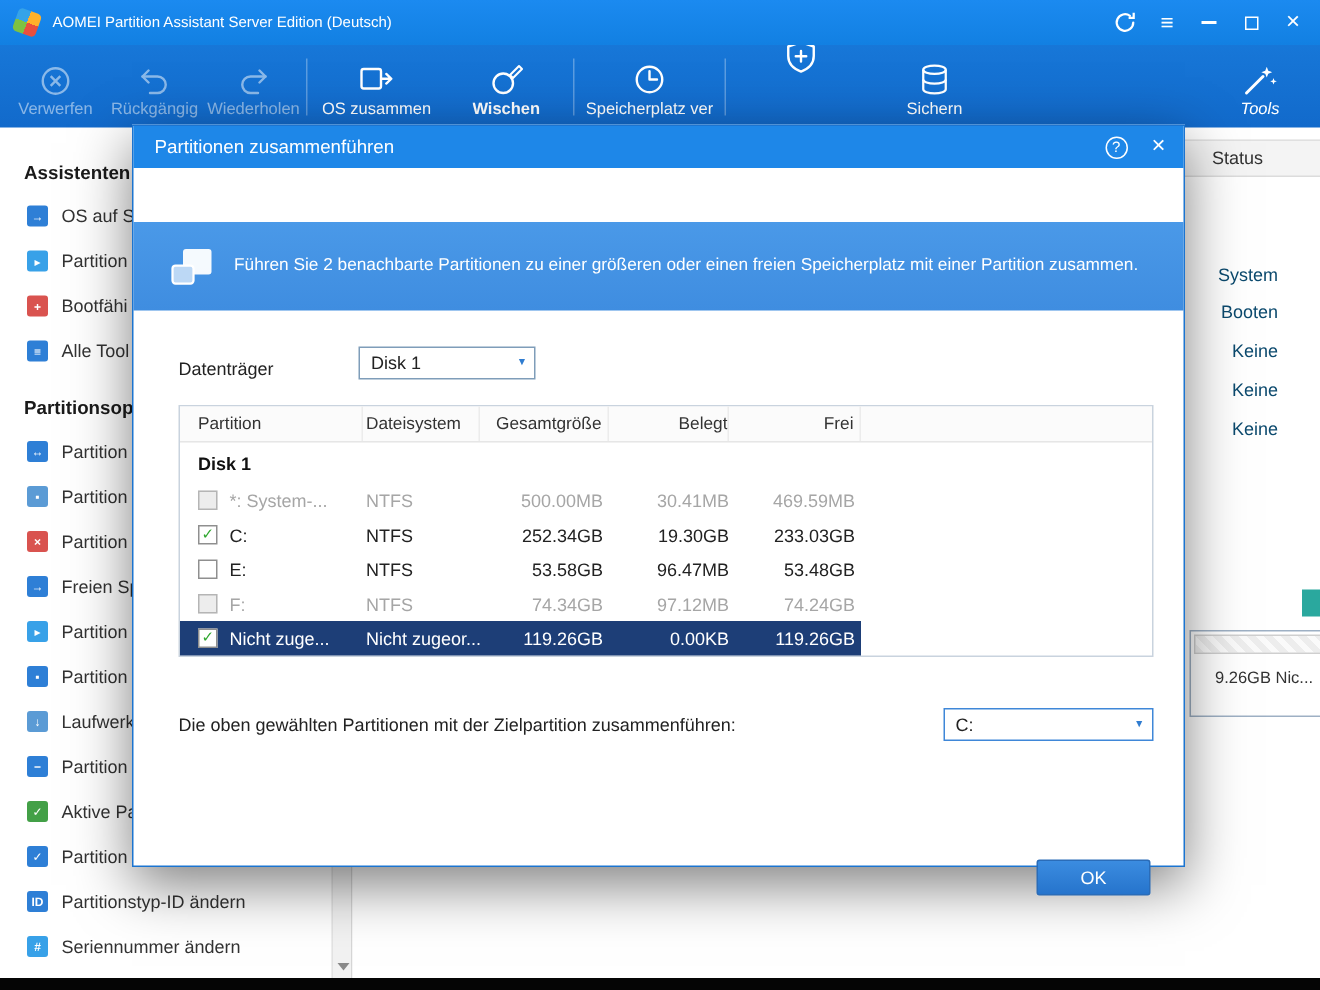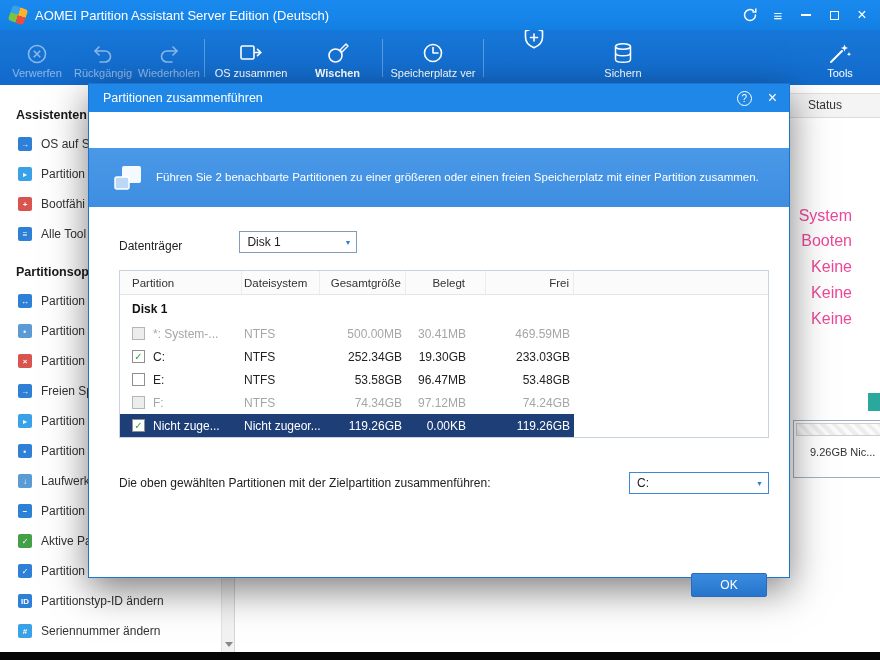--- a/index.html
+++ b/index.html
@@ -6,38 +6,38 @@
   html,body { width:880px; height:660px; background:#fff; overflow:hidden; }
   body { position:relative; font-family:"Liberation Sans","DejaVu Sans",sans-serif; cursor:default; }
 
   
   .titlebar { position:absolute; left:0; top:0; width:880px; height:30px;
     background:linear-gradient(180deg,#1b8af0,#1280e2); display:flex; align-items:center;
     padding:0 4px 0 10px; z-index:3; }
   .logo { width:16px; height:16px; border-radius:3px; flex:0 0 16px;
     background:conic-gradient(#ffb12a 0 25%, #e94f3d 0 50%, #7dc242 0 75%, #35a3e8 0);
     transform:rotate(20deg); }
-  .title-text { color:#fff; font-size:13px; margin-left:9px; flex:1; white-space:nowrap; }
+  .title-text { color:#fff; font-size:10px; margin-left:9px; flex:1; white-space:nowrap; }
   .win-btn { width:28px; height:30px; display:flex; align-items:center; justify-content:center; color:#fff; font-size:14px; }
   .min-glyph { width:10px; height:2px; background:#fff; display:block; }
   .max-glyph { width:9px; height:9px; border:1px solid #fff; display:block; }
   .close-glyph { font-size:16px; line-height:1; }
   .menu-glyph { font-size:15px; }
 
   
   .toolbar { position:absolute; left:0; top:30px; width:880px; height:55px;
     background:linear-gradient(180deg,#1777d8,#126acb); display:flex; align-items:center;
     padding:0 10px 0 4px; z-index:2; }
   .tb-item { display:flex; flex-direction:column; align-items:center; justify-content:center;
     color:#fff; font-size:11px; height:55px; }
   .tb-item .ic { height:29px; display:flex; align-items:flex-end; justify-content:center; }
   .tb-label { margin-top:1px; white-space:nowrap; overflow:hidden; max-width:100%; }
   .tb-dim { opacity:.5; }
   .tb-sep { width:1px; height:38px; background:rgba(255,255,255,.3); margin:0 2px; flex:0 0 1px; }
-  .w66{width:66px;} .w88{width:88px;} .w85{width:85px;font-weight:bold;} .w96{width:96px;} .w95{width:95px;gap:38px;} .w84{width:84px;} .w60{width:60px;}
+  .w66{width:66px;} .w88{width:88px;} .w85{width:85px;font-weight:bold;} .w96{width:96px;} .w95{width:95px;gap:38px;} .w84{width:84px;} .w60{width:60px;font-style:italic;}
   .tb-spacer { flex:1; }
 
   
   .sidebar { position:absolute; left:0; top:85px; width:235px; height:567px; background:#fff;
     border-right:1px solid #d6d6d6; z-index:1; }
   .sb-inner { position:absolute; left:0; top:0; right:13px; bottom:0; overflow:hidden; padding-top:17px; }
   .sb-header { font-size:12.5px; font-weight:bold; color:#1a1a1a; padding:6px 0 7px 16px; white-space:nowrap; }
   .sb-header.second { margin-top:10px; }
   .sb-item { height:30px; display:flex; align-items:center; padding-left:18px; font-size:12px; color:#333; white-space:nowrap; }
   .sb-ico { width:14px; height:14px; border-radius:2px; color:#fff; font-size:8px; font-weight:bold;
@@ -45,21 +45,21 @@
   .sb-scroll { position:absolute; right:0; top:0; width:13px; height:100%; background:#f2f2f2; border-left:1px solid #e3e3e3; }
   .sb-thumb { position:absolute; left:1px; top:2px; width:11px; height:258px; background:#cdcdcd; }
   .sb-down { position:absolute; left:0; bottom:1px; width:13px; height:14px; display:flex; align-items:center; justify-content:center; }
   .tri-down { width:0; height:0; border-left:4px solid transparent; border-right:4px solid transparent; border-top:5px solid #8a8a8a; }
 
   
   .main { position:absolute; left:235px; top:85px; width:645px; height:567px; background:#fff; overflow:hidden; z-index:1; }
   .list-header { position:absolute; left:0; top:8px; width:100%; height:25px; background:#f4f4f4;
     border-top:1px solid #e0e0e0; border-bottom:1px solid #dcdcdc; }
   .status-label { position:absolute; right:20px; top:4px; width:70px; text-align:center; font-size:12px; color:#333; }
-  .status-row { position:absolute; right:28px; height:20px; font-size:16px; color:#ec4899; text-align:right; white-space:nowrap;margin-top:31px; }
+  .status-row { position:absolute; right:28px; height:20px; font-size:12px; color:#0c4a6e; text-align:right; white-space:nowrap; }
   .sr0{top:91px;} .sr1{top:116px;} .sr2{top:142px;} .sr3{top:168px;} .sr4{top:194px;}
   .disk-teal { position:absolute; left:633px; top:308px; width:12px; height:18px; background:#2aa89e; }
   .disk-block { position:absolute; left:558px; top:335px; width:92px; height:58px; border:1px solid #9eb0c4; background:#fff; }
   .disk-bar { height:13px; margin:2px; border:1px solid #cfcfcf;
     background:repeating-linear-gradient(45deg,#ededed 0 4px,#fafafa 4px 8px); }
   .disk-label { font-size:11px; color:#333; margin:10px 0 0 16px; white-space:nowrap; }
 
   .bottom-strip { position:absolute; left:0; bottom:0; width:880px; height:8px; background:#050505; z-index:4; }
 
   
@@ -83,21 +83,21 @@
   .dd-target { width:140px; border-color:#3f87d8; }
   .dd-caret { position:absolute; right:5px; top:50%; transform:translateY(-50%); font-size:7px; color:#2f7cd0; }
 
   .grid { margin-top:17px; width:650px; border:1px solid #c9d3de; background:#fff; }
   .grid-header { display:flex; height:24px; align-items:stretch; background:#fbfbfb;
     border-bottom:1px solid #e6e6e6; font-size:11.5px; color:#333; }
   .grid-header .gc { border-right:1px solid #ececec; }
   .gc { display:flex; align-items:center; overflow:hidden; white-space:nowrap; }
   .c1{width:122px; padding-left:12px;} .c2{width:78px; padding-left:2px;}
   .c3{width:86px; justify-content:flex-end; padding-right:4px;}
-  .c4{width:80px; justify-content:flex-end; padding-right:20px;}
+  .c4{width:80px; justify-content:flex-end; padding-right:0;}
   .c5{width:88px; justify-content:flex-end; padding-right:4px;}
   .gcf{flex:1;}
   .grid-group { height:27px; display:flex; align-items:center; padding-left:12px; font-size:12px; font-weight:bold; color:#111; }
   .grid-row { display:flex; height:23px; align-items:stretch; font-size:12px; color:#222; }
   .cbx { width:13px; height:13px; border:1px solid #8f8f8f; background:#fff; display:flex; align-items:center;
     justify-content:center; font-size:10px; font-weight:bold; color:#2ea72e; margin-right:8px; flex:0 0 13px; align-self:center; }
   .row-disabled { color:#a6a6a6; }
   .row-disabled .cbx { background:#ededed; border-color:#b5b5b5; color:#9a9a9a; }
   .row-selected { color:#fff; }
   .row-selected .gc { background:#1d3e77; }

